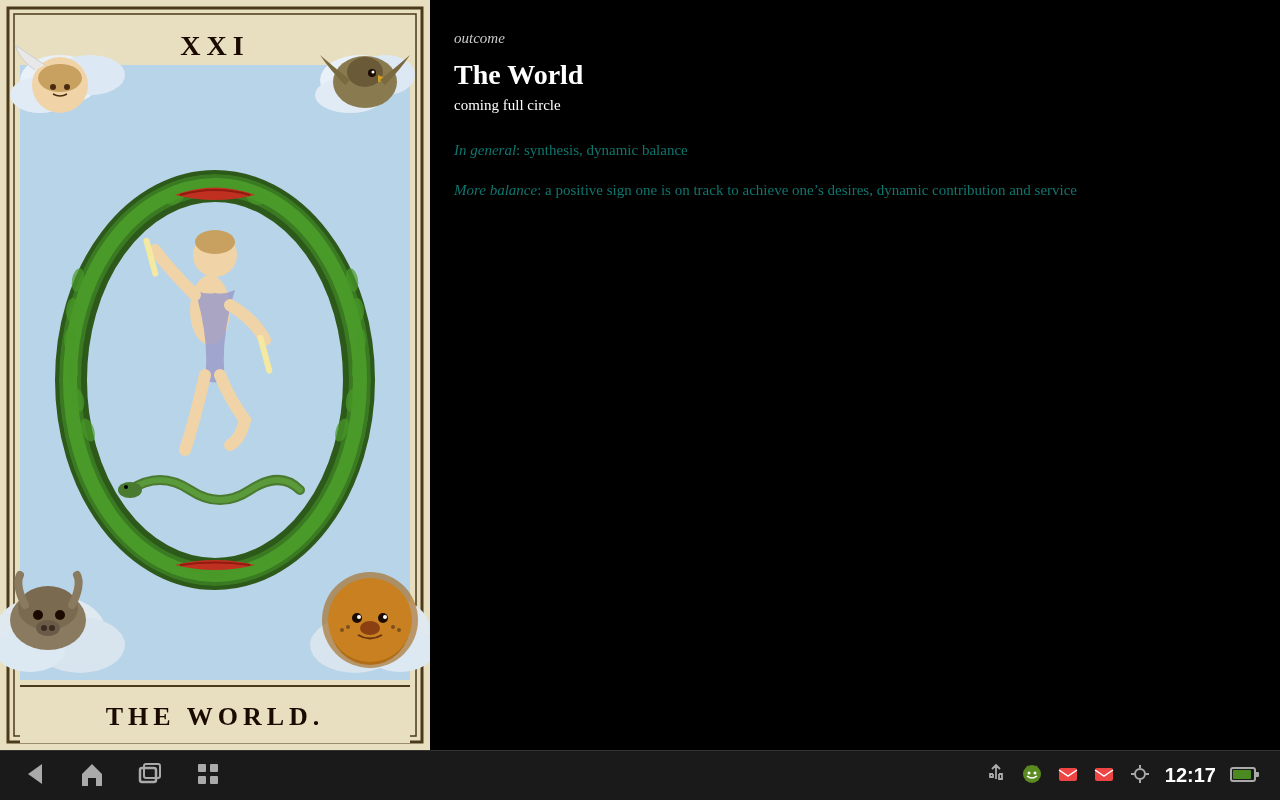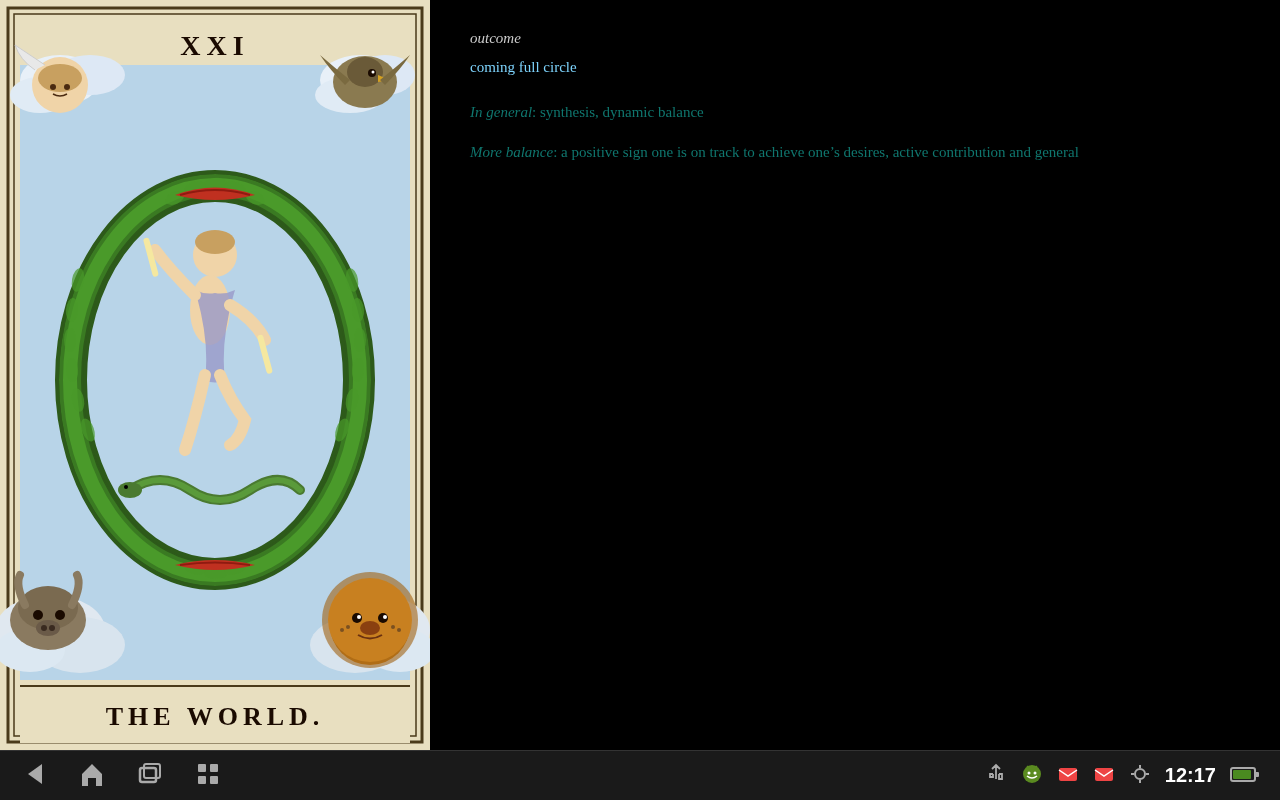--- a/index.html
+++ b/index.html
@@ -33,21 +33,21 @@
     .card-svg-container {
       width: 430px;
       height: 750px;
       position: absolute;
       top: 0;
       left: 0;
     }
 
     .info-panel {
       flex: 1;
-      padding: 30px 40px;
+      padding: 30px 24px;
       background: #000;
       color: #fff;
     }
 
     .card-position-label {
       font-style: italic;
       font-size: 15px;
       color: #ccc;
       margin-bottom: 12px;
       font-family: 'Georgia', serif;
@@ -56,21 +56,21 @@
     .card-name {
       font-size: 28px;
       font-weight: bold;
       color: #fff;
       margin-bottom: 6px;
       font-family: 'Georgia', serif;
     }
 
     .card-subtitle {
       font-size: 15px;
-      color: #7dd3fc;
+      color: #ffffff;
       margin-bottom: 24px;
       font-family: 'Georgia', serif;
     }
 
     .card-description {
       font-size: 15px;
       color: #0f766e;
       margin-bottom: 16px;
       line-height: 1.6;
       font-family: 'Georgia', serif;
@@ -264,28 +264,29 @@
       <circle cx="399" cy="630" r="2" fill="#7a5020"></circle>
 
       <rect x="20" y="685" width="390" height="58" fill="#e8dfc0"></rect>
       <rect x="20" y="685" width="390" height="2" fill="#4a3a1a"></rect>
       <text x="215" y="725" text-anchor="middle" font-family="Georgia, serif" font-size="26" font-weight="bold" fill="#1a0a00" letter-spacing="5">THE WORLD.</text>
     </svg>
   </div>
 
   <div class="info-panel">
     <p class="card-position-label">outcome</p>
+    <h1 class="card-name">The World</h1>
     <p class="card-subtitle">coming full circle</p>
 
     <p class="card-description">
       <em>In general</em><span>: synthesis, dynamic balance</span>
     </p>
 
     <p class="card-description">
-      <em>More balance</em><span>: a positive sign one is on track to achieve one’s desires, active contribution and general</span>
+      <em>More balance</em><span>: a positive sign one is on track to achieve one’s desires, dynamic contribution and service</span>
     </p>
   </div>
 </div>
 
 <div class="nav-bar">
   <div class="nav-left">
 
     <div style="cursor:pointer;">
       <svg width="28" height="28" viewBox="0 0 28 28" fill="none">
         <polygon points="22,4 8,14 22,24" fill="#aaa"></polygon>

